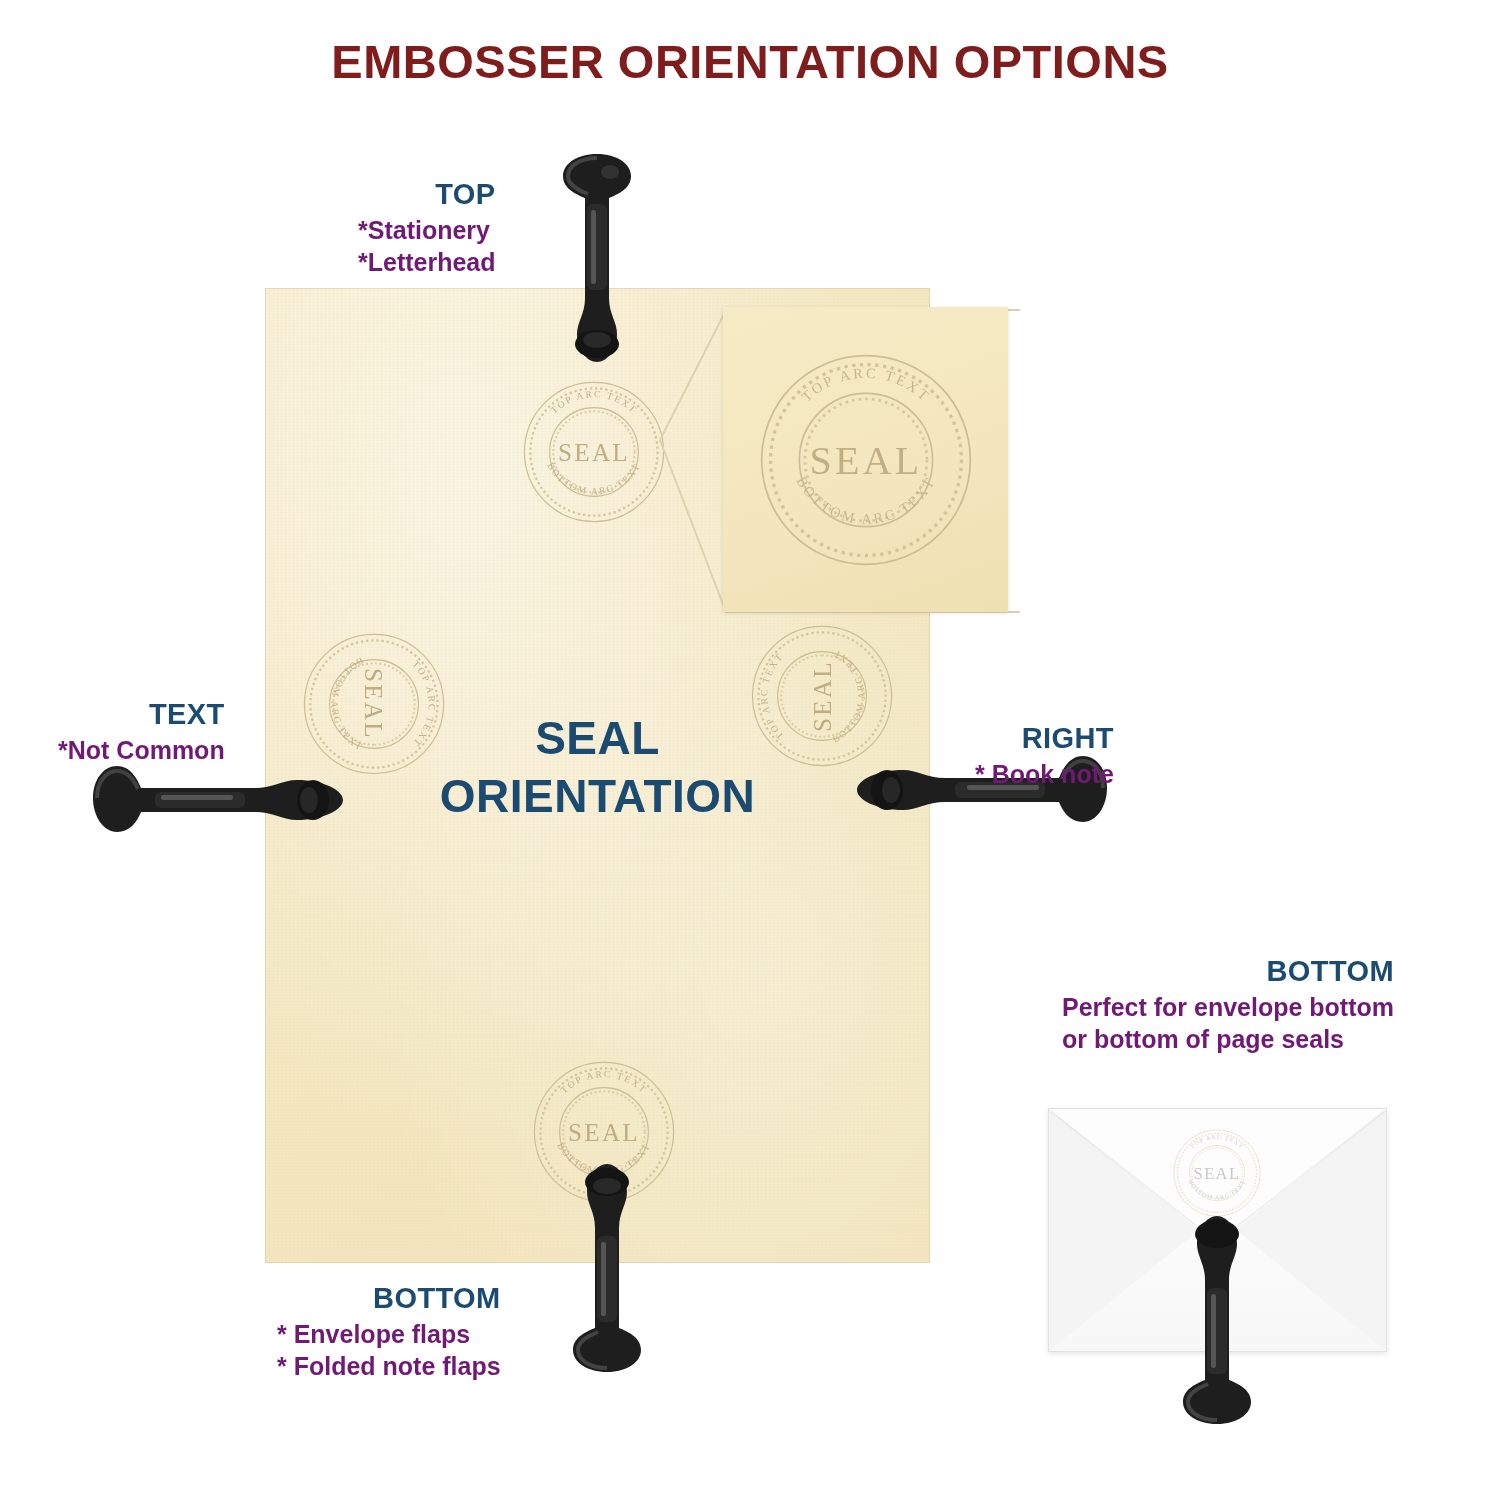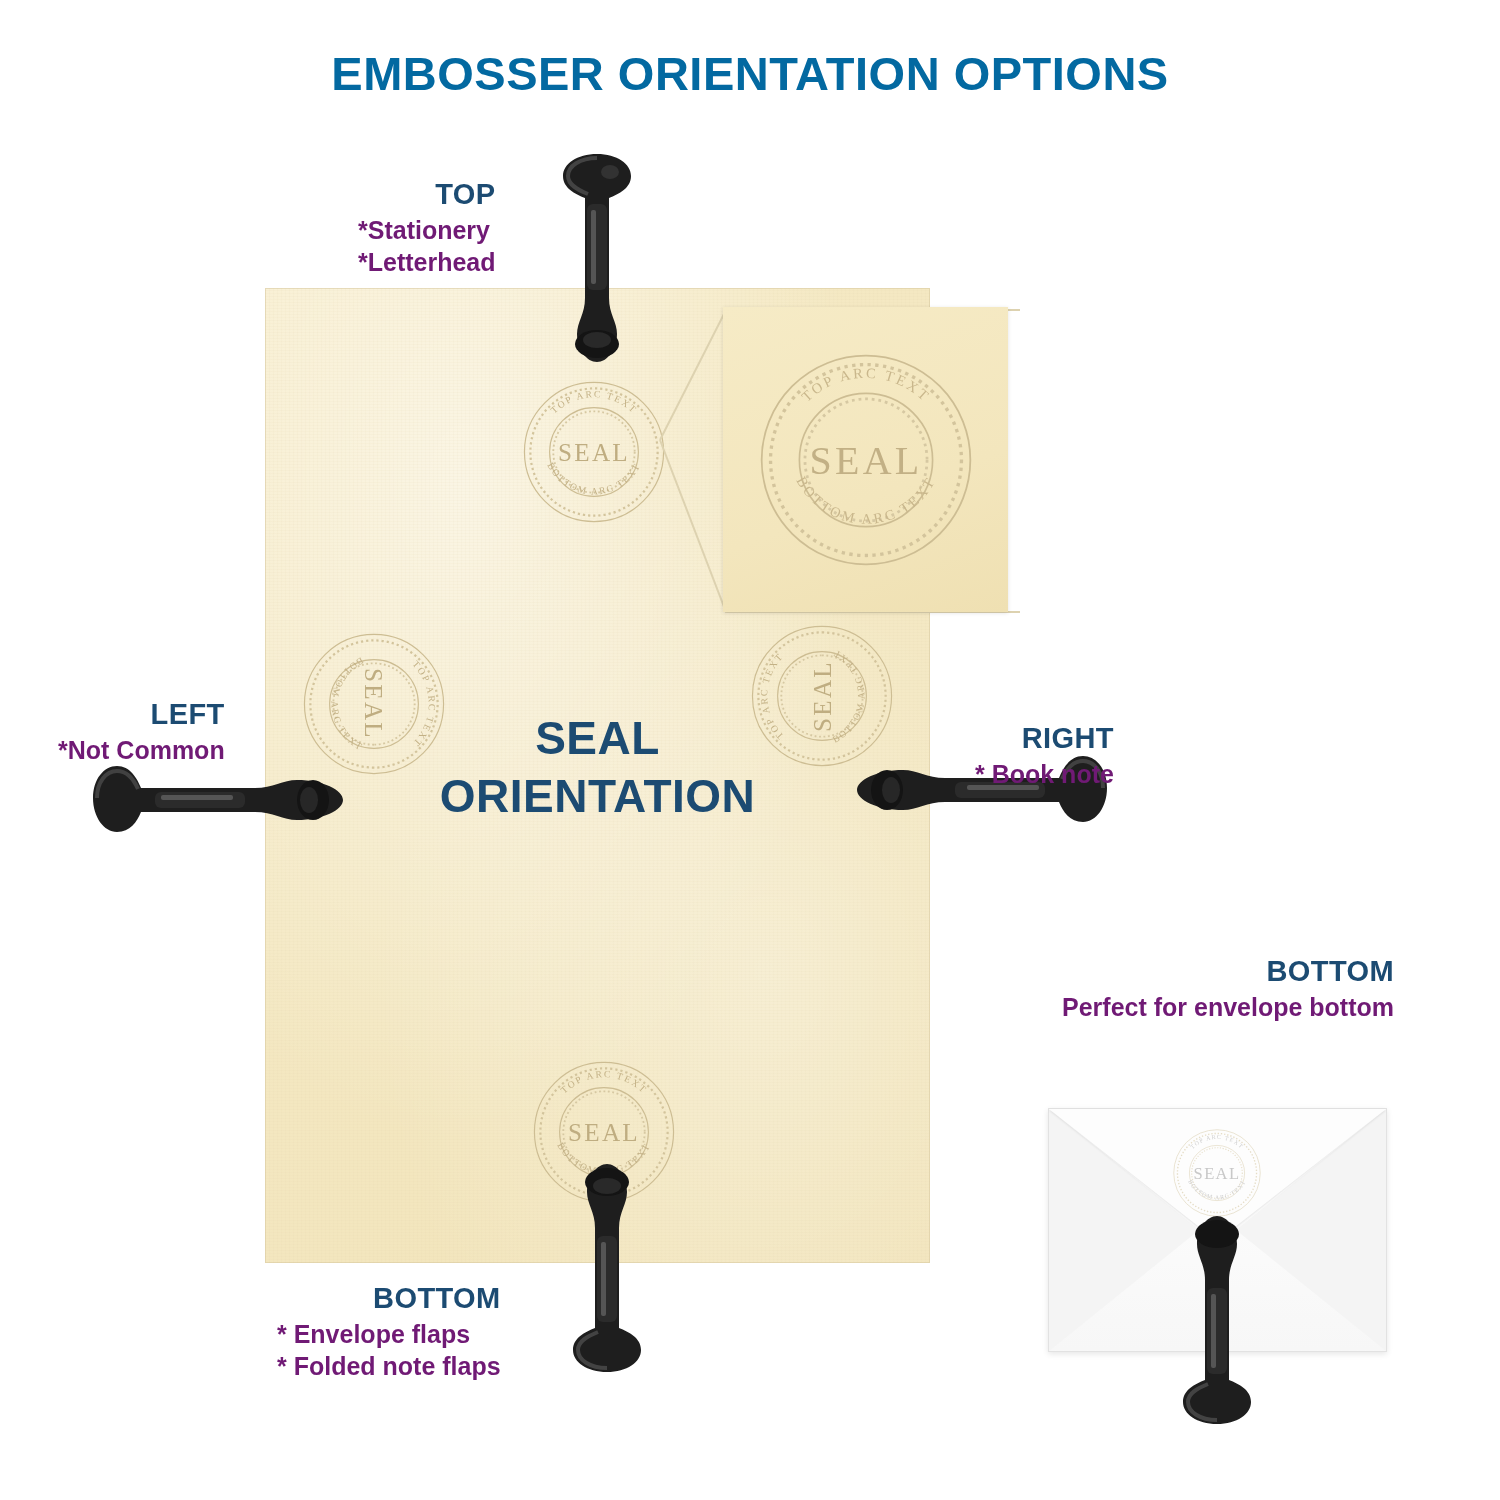--- a/index.html
+++ b/index.html
@@ -7,24 +7,24 @@
     width:1500px;height:1500px;
     background:#ffffff;
     font-family:"Liberation Sans", sans-serif;
     position:relative;
     overflow:hidden;
   }
   .stage{position:absolute;inset:0;}
 
   
   .title{
-    position:absolute;top:46px;left:0;width:100%;
+    position:absolute;top:34px;left:0;width:100%;
     text-align:center;
     font-size:47px;font-weight:bold;letter-spacing:0.5px;
-    color:#0369a1;
+    color:#7f1d1d;
   }
 
   
   .paper{
     position:absolute;left:265px;top:288px;width:665px;height:975px;
     background:
       radial-gradient(ellipse at 30% 20%, rgba(255,255,255,0.55), rgba(255,255,255,0) 60%),
       radial-gradient(ellipse at 75% 70%, rgba(255,255,255,0.35), rgba(255,255,255,0) 55%),
       linear-gradient(135deg,#f7ecc9 0%,#f4e8c2 40%,#f1e3b8 100%);
     box-shadow:0 0 0 1px rgba(215,200,160,0.55) inset;
@@ -297,33 +297,34 @@
     </svg>
   </div>
 
   <div class="lbl" id="label-top">
     <div class="hd">TOP</div>
     <div class="ln">*Stationery</div>
     <div class="ln">*Letterhead</div>
   </div>
 
   <div class="lbl" id="label-left">
-    <div class="hd">LEFT</div>
+    <div class="hd">TEXT</div>
     <div class="ln">*Not Common</div>
   </div>
 
   <div class="lbl" id="label-right">
     <div class="hd">RIGHT</div>
     <div class="ln">* Book note</div>
   </div>
 
   <div class="lbl" id="label-bottom">
     <div class="hd">BOTTOM</div>
     <div class="ln">* Envelope flaps</div>
     <div class="ln">* Folded note flaps</div>
   </div>
 
   <div class="lbl" id="label-bottom-env">
     <div class="hd">BOTTOM</div>
     <div class="ln">Perfect for envelope bottom</div>
+    <div class="ln">or bottom of page seals</div>
   </div>
 
 </div>
 
 </body></html>

